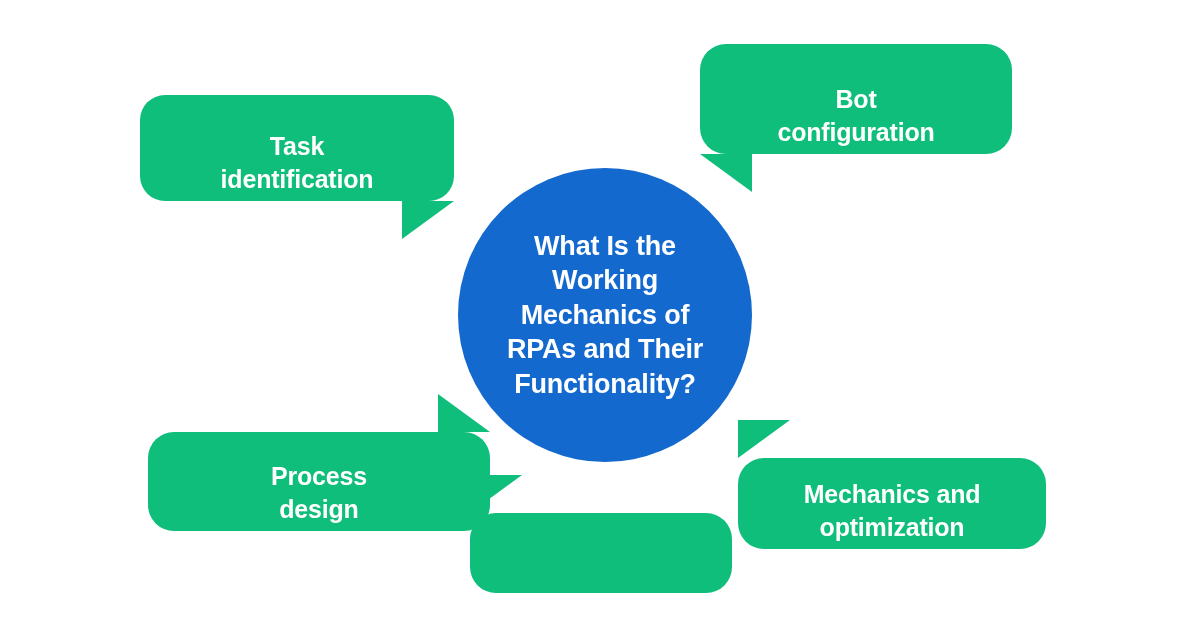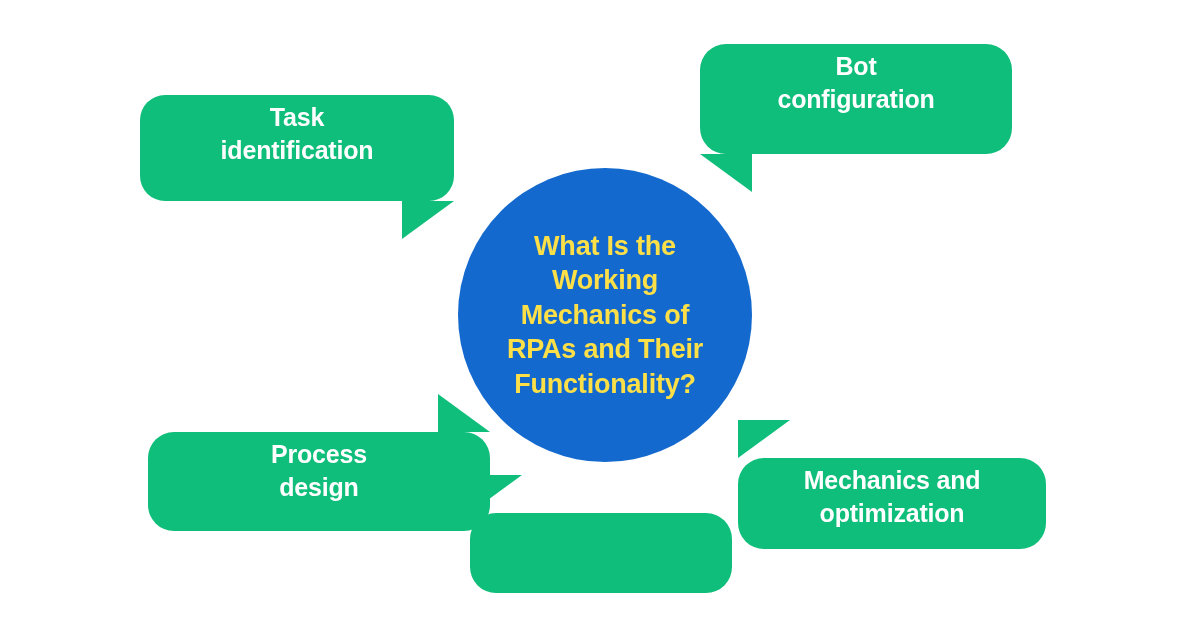--- a/index.html
+++ b/index.html
@@ -30,36 +30,36 @@
     height: 294px;
     border-radius: 50%;
     background: #1369CE;
     display: flex;
     align-items: center;
     justify-content: center;
     box-sizing: border-box;
     padding: 0 14px;
   }
   .hub-label {
-    color: #fde047;
+    color: #ffffff;
     font-size: 27px;
     font-weight: bold;
     line-height: 1.28;
     text-align: center;
     letter-spacing: -0.2px;
     white-space: pre-line;
   }
 
   
   .bubble {
     position: absolute;
     background: #10BE7B;
     border-radius: 26px;
     display: flex;
-    align-items: flex-start;
+    align-items: flex-end;
     justify-content: center;
     box-sizing: border-box;
     padding: 6px 18px;
   }
   .bubble-label {
     color: #ffffff;
     font-size: 25px;
     font-weight: bold;
     line-height: 1.3;
     text-align: center;

